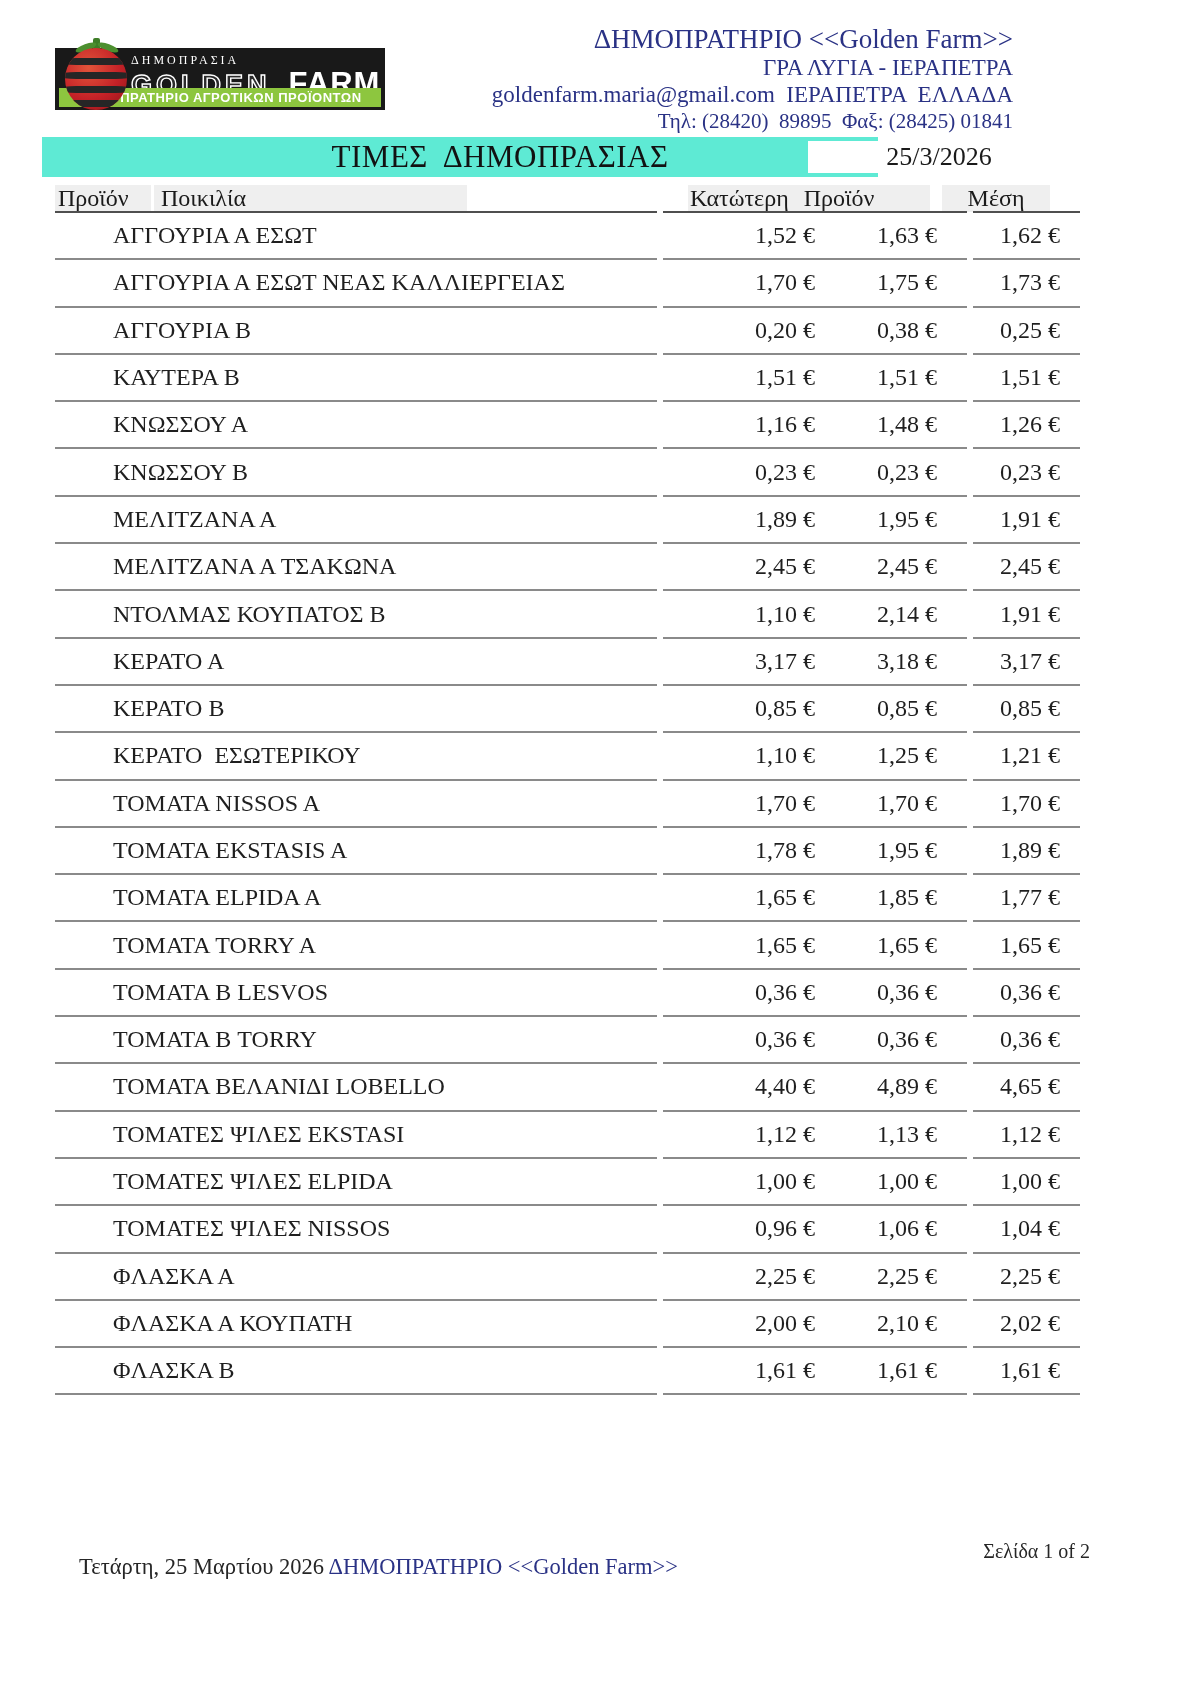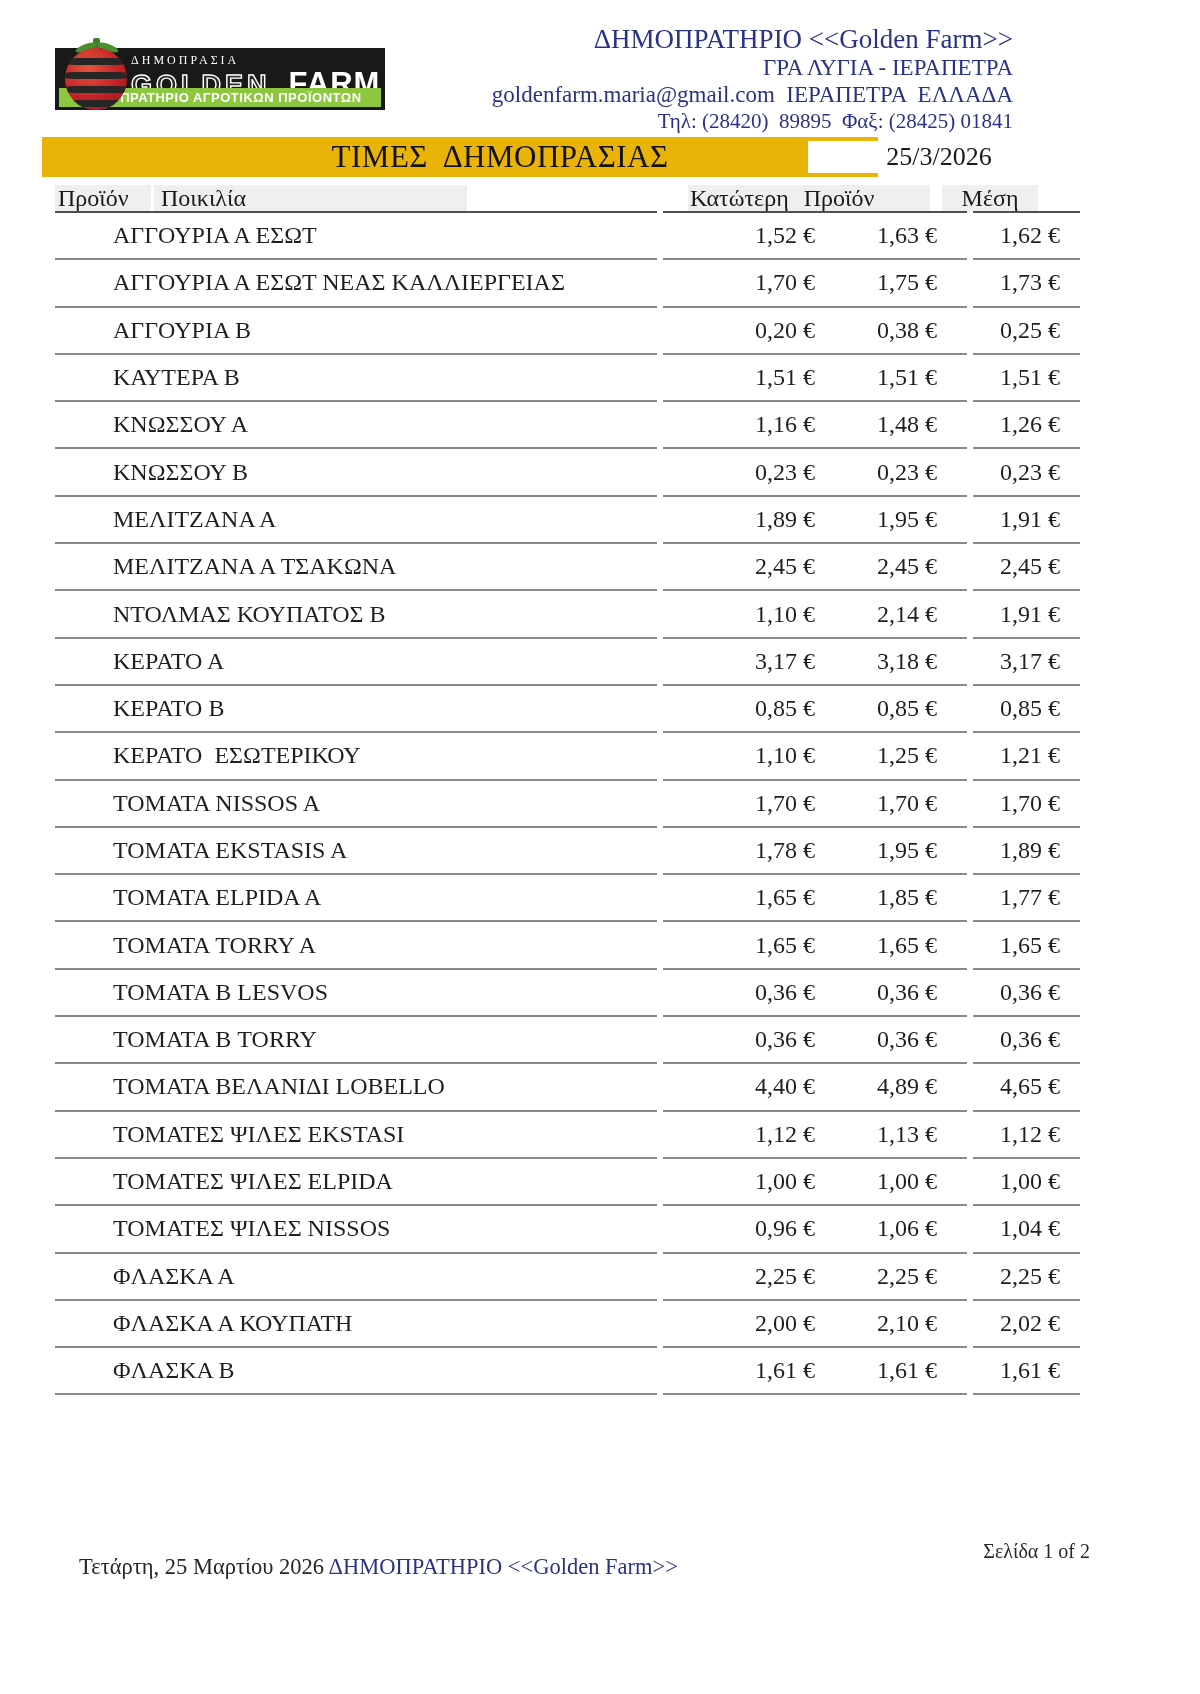--- a/index.html
+++ b/index.html
@@ -34,39 +34,39 @@
 
   
   .contact { position:absolute; top:24px; right:187px; text-align:right; color:#2a3285; line-height:1.16; }
   .contact div { white-space:pre; }
   .contact .l1 { font-size:27px; }
   .contact .l2 { font-size:23px; }
   .contact .l3 { font-size:23px; }
   .contact .l4 { font-size:21px; }
 
   
-  .title-band { position:absolute; left:42px; top:137px; width:836px; height:40px; background:#eab308; }
+  .title-band { position:absolute; left:42px; top:137px; width:836px; height:40px; background:#5eead4; }
   .title-text { position:absolute; left:0; top:0; width:916px; height:40px; display:flex; align-items:center;
     justify-content:center; font-size:31px; color:#121212; letter-spacing:0.5px; white-space:pre; }
   .date-box { position:absolute; left:766px; top:4px; width:262px; height:32px; background:#ffffff;
     display:flex; align-items:center; justify-content:center; font-size:26px; color:#1a1a1a; }
 
   
   .col-headers { position:absolute; left:55px; top:185px; width:1035px; height:27px; display:flex;
     font-size:24px; color:#1a1a1a; }
   .col-headers > div { display:flex; align-items:center; }
   .h-product { width:96px; background:#efefef; padding-left:3px; box-sizing:border-box; }
   .h-gap3 { width:3px; }
   .h-variety { width:313px; background:#efefef; padding-left:7px; box-sizing:border-box; }
   .h-spacer { width:221px; }
   .h-prices { width:242px; background:#efefef; }
   .h-low { padding-left:2px; }
   .h-high { margin-left:15px; }
   .h-gap12 { width:12px; }
-  .h-avg { width:96px; background:#efefef; justify-content:center; }
+  .h-avg { width:108px; background:#efefef; justify-content:center; }
   .header-line { position:absolute; left:55px; top:211px; width:1035px; display:flex; }
   .header-line .seg { border-top:2px solid #4f4f4f; height:0; }
   .header-line .s1 { width:602px; }
   .header-line .g { width:6px; }
   .header-line .s2 { width:304px; }
   .header-line .s3 { width:107px; }
 
   
   .rows { position:absolute; left:55px; top:213px; width:1025px; font-size:24px; color:#1f1f1f; }
   .row { display:flex; height:47.3px; }

